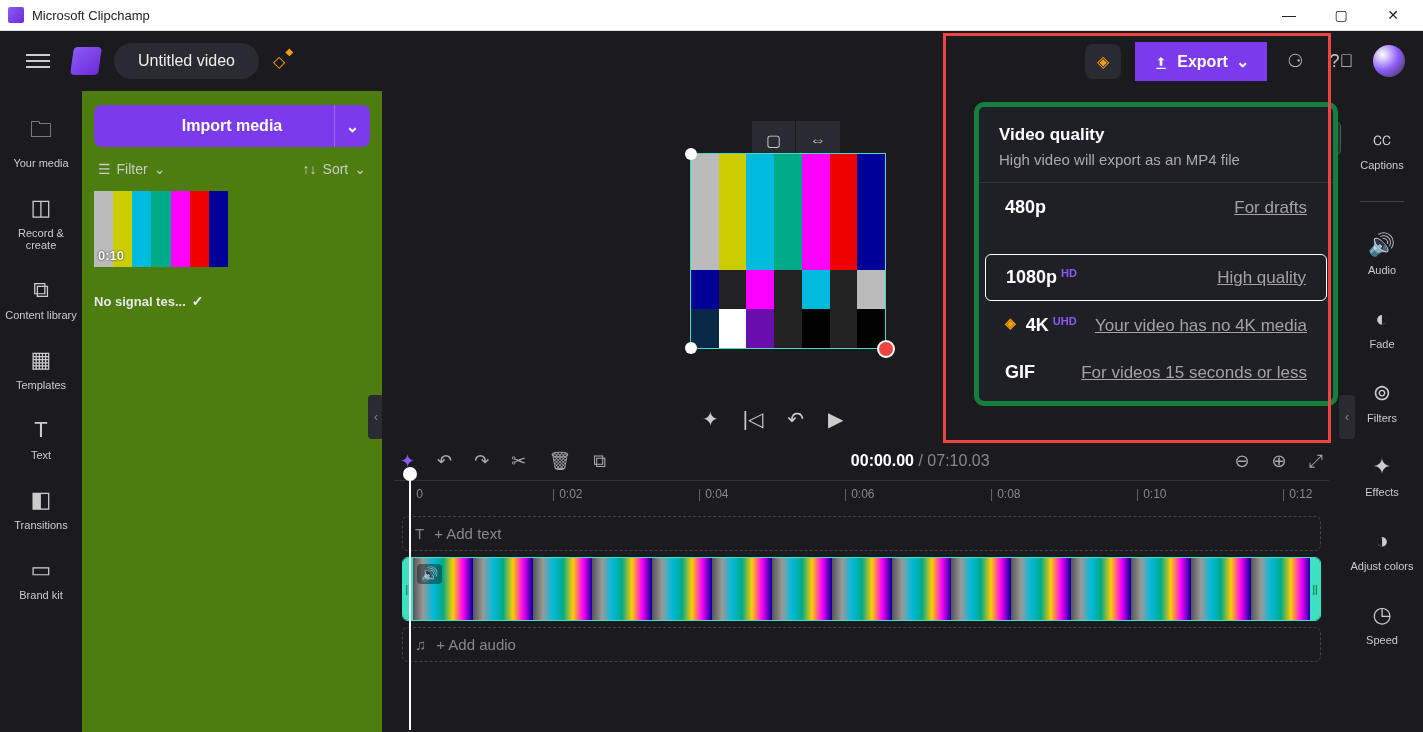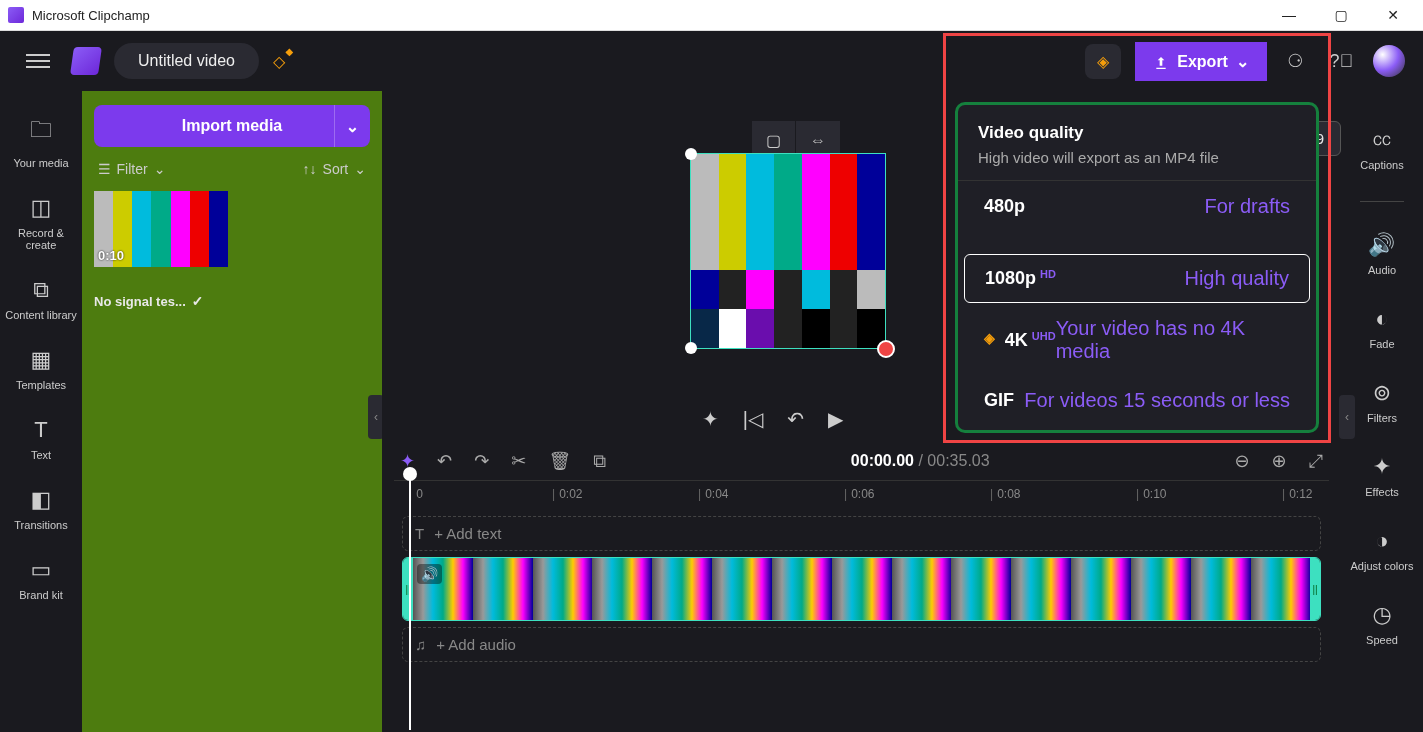--- a/index.html
+++ b/index.html
@@ -54,29 +54,29 @@
 .canvas .row2 { display: flex; height: 20%; }
 .canvas .row2 div { flex: 1; }
 .canvas .row3 { display: flex; height: 20%; }
 .canvas .row3 div { flex: 1; }
 .handle { position: absolute; width: 12px; height: 12px; background: #fff; border-radius: 50%; }
 .rec-dot { position: absolute; right: -10px; bottom: -10px; width: 18px; height: 18px; background: #ef4444; border: 2px solid #fff; border-radius: 50%; }
 .aspect-pill { position: absolute; right: 0; top: 30px; background: #2a2a32; border: 1px solid #555; padding: 8px 16px; border-radius: 6px; font-size: 15px; cursor: pointer; }
 .transport { position: absolute; left: 320px; bottom: 10px; display: flex; gap: 24px; font-size: 20px; color: #ccc; }
 
 
-.export-dropdown { position: absolute; right: 104px; top: 102px; width: 364px; background: #1f1f26; border: 3px solid #15803d; border-radius: 10px; padding: 4px 0; z-index: 50; }
+.export-dropdown { position: absolute; right: 85px; top: 102px; width: 364px; background: #1f1f26; border: 5px solid #15803d; border-radius: 10px; padding: 4px 0; z-index: 50; }
 .ed-head { padding: 14px 20px; border-bottom: 1px solid #333; }
 .ed-title { font-size: 17px; font-weight: 600; color: #fff; margin-bottom: 6px; }
 .ed-sub { font-size: 15px; color: #aaa; }
 .ed-opt { padding: 12px 20px; display: flex; align-items: center; justify-content: space-between; cursor: pointer; border-radius: 6px; margin: 2px 6px; }
 .ed-opt.selected { border: 1px solid #fff; margin-top: 24px; }
 .ed-opt .q { font-size: 18px; font-weight: 700; color: #fff; display: flex; align-items: flex-start; gap: 4px; }
 .ed-opt .q sup { font-size: 11px; color: #8b5cf6; font-weight: 700; }
-.ed-opt .desc { font-size: 20px; color: #8b5cf6; }
+.ed-opt .desc { font-size: 17px; color: #a3a3a3; text-decoration: underline; }
 .ed-opt .dia { color: #f59e0b; margin-right: 6px; font-size: 14px; }
 .highlight-box { position: absolute; right: 92px; top: 33px; width: 388px; height: 410px; border: 3px solid #ef4444; z-index: 51; pointer-events: none; }
 
 
 .right-sidebar { position: absolute; right: 0; top: 91px; width: 82px; bottom: 0; background: #1a1a1f; display: flex; flex-direction: column; align-items: center; padding-top: 28px; gap: 22px; }
 .right-sidebar .hr { width: 44px; height: 1px; background: #444; margin: 4px 0; }
 
 
 .timeline { position: absolute; left: 382px; bottom: 0; right: 82px; height: 290px; background: #1a1a1f; }
 .tl-toolbar { display: flex; align-items: center; padding: 8px 18px; gap: 22px; font-size: 18px; color: #aaa; }
@@ -315,21 +315,21 @@
 <div class="timeline">
   <div class="tl-toolbar">
     <span class="purple">✦</span>
     <span>↶</span>
     <span>↷</span>
     <span>✂</span>
     <span>🗑</span>
     <span>⧉</span>
     <div class="tl-time">
       <span class="cur">00:00.00</span>
-      <span class="dur"> / </span><span class="dur">00:35.03</span>
+      <span class="dur"> / </span><span class="dur">07:10.03</span>
     </div>
     <span>⊖</span>
     <span>⊕</span>
     <span>⤢</span>
   </div>
   <div class="tl-ruler" id="tl-ruler">
     <div class="playhead"></div>
   <div class="tl-tick" style="left: 15px;">0</div>
       <div class="tl-tick" style="left: 158px;">0:02</div>
       <div class="tl-tick" style="left: 304px;">0:04</div>

